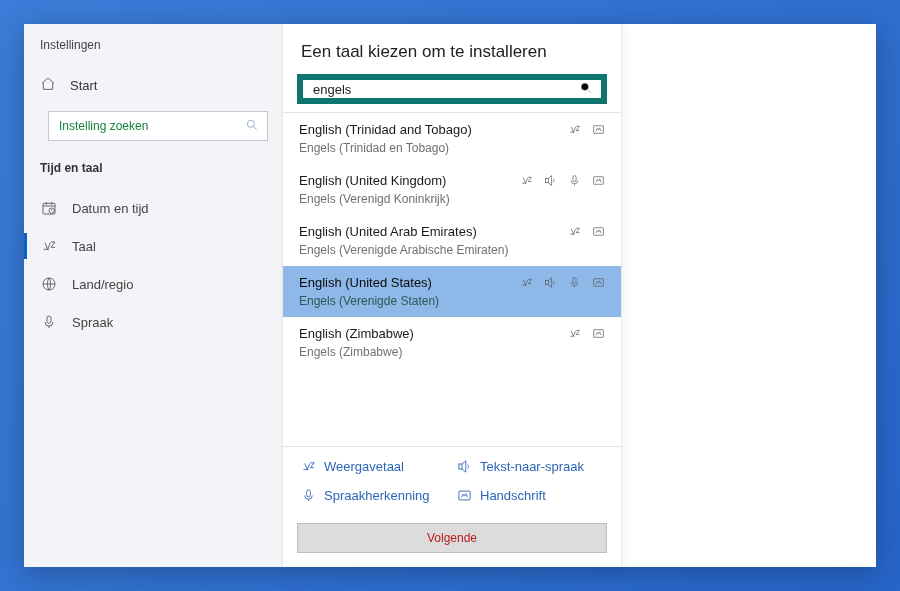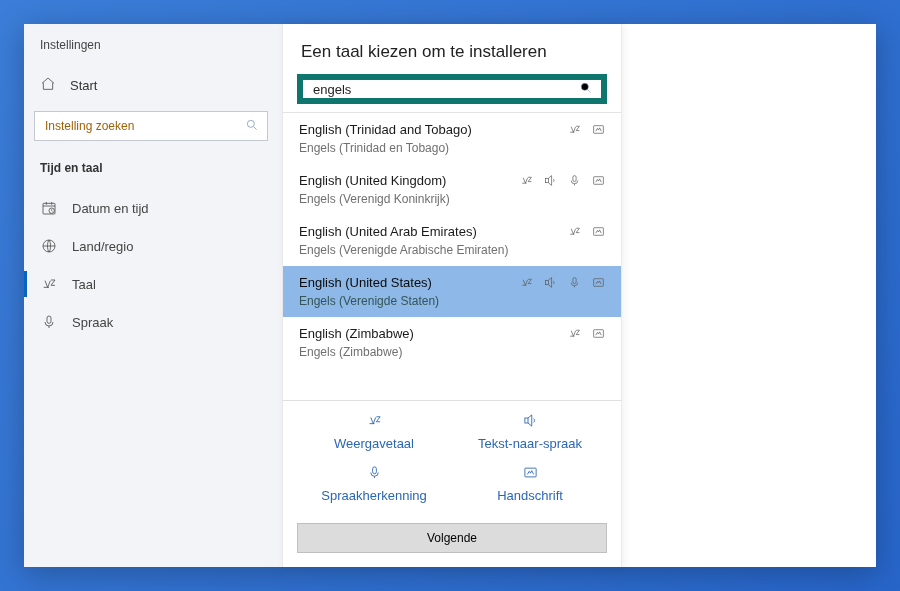--- a/index.html
+++ b/index.html
@@ -30,24 +30,24 @@
     width: 258px; background: #f2f4f7; padding: 14px 0 0 0;
     display: flex; flex-direction: column; gap: 0;
   }
   .sidebar .app-title { font-size: 12px; color: #444; padding: 0 16px 14px 16px; }
   .sidebar .home {
     display: flex; align-items: center; gap: 14px;
     padding: 10px 16px; color: #333; font-size: 13px;
   }
   .sidebar svg { stroke: #555; fill: none; stroke-width: 1.3; }
   .searchbox {
-    margin: 6px 14px 14px 10px;
+    margin: 6px 14px 14px 24px;
     height: 30px; border: 1px solid #c4c9d1; background: #fff;
     display: flex; align-items: center; padding: 0 8px 0 10px;
-    color: #a16207; font-size: 12px;
+    color: #15803d; font-size: 12px;
   }
   .searchbox .ph { flex: 1; }
   .section-head {
     padding: 6px 16px 14px 16px; font-size: 12px; font-weight: 600; color: #333;
   }
   .navitem {
     display: flex; align-items: center; gap: 14px;
     padding: 10px 16px; color: #444; font-size: 13px; position: relative;
   }
   .navitem.active::before {
@@ -95,29 +95,29 @@
   .lang-row.selected .sub { color: #355; }
   .caps { display: flex; gap: 10px; align-items: center; }
   .cap { width: 14px; height: 14px; display: inline-flex; align-items: center; justify-content: center; }
   .cap svg { stroke: #5a5a5a; fill: none; stroke-width: 1.3; }
 
   .legend {
     border-top: 1px solid #e0e0e0;
     padding: 12px 18px 14px 18px;
     display: grid; grid-template-columns: 1fr 1fr; row-gap: 14px; column-gap: 10px;
   }
-  .legend .item { display: flex; align-items: center; gap: 8px; font-size: 13px; color: #2b66b5; flex-direction: column; }
+  .legend .item { display: flex; align-items: center; gap: 8px; font-size: 13px; color: #2b66b5; }
   .legend .item svg { stroke: #2b66b5; fill: none; stroke-width: 1.4; }
 
   .buttons {
     display: flex; padding: 6px 14px 14px 14px; gap: 10px;
   }
   .buttons button {
     flex: 1; height: 30px; border: 1px solid #bfbfbf; background: #dcdcdc;
-    font-size: 12px; color: #000000; cursor: pointer;
+    font-size: 12px; color: #b91c1c; cursor: pointer;
   }
 
   .search-icon svg, .searchbox svg { stroke: #7a93b5; }
 </style>
 </head>
 <body>
 
 <div class="window">
 
   <div class="titlebar">
@@ -156,37 +156,37 @@
           <span class="icon">
             <svg width="16" height="16" viewBox="0 0 24 24">
               <rect x="3" y="5" width="18" height="16" rx="1"></rect>
               <path d="M3 9h18M8 3v4M16 3v4"></path>
               <circle cx="16" cy="16" r="4"></circle>
               <path d="M16 14v2l1 1"></path>
             </svg>
           </span>
           <span>Datum en tijd</span>
         </div>
+        <div class="navitem active">
+          <span class="icon">
+            <svg width="16" height="16" viewBox="0 0 24 24">
+              <path d="M4 17h8M6 7l4 10M14 7l-4 10"></path>
+              <path d="M15 6h6l-6 8h6"></path>
+            </svg>
+          </span>
+          <span>Taal</span>
+        </div>
         <div class="navitem">
           <span class="icon">
             <svg width="16" height="16" viewBox="0 0 24 24">
               <circle cx="12" cy="12" r="9"></circle>
               <path d="M3 12h18M12 3c3 3 3 15 0 18M12 3c-3 3-3 15 0 18"></path>
             </svg>
           </span>
           <span>Land/regio</span>
-        </div>
-        <div class="navitem active">
-          <span class="icon">
-            <svg width="16" height="16" viewBox="0 0 24 24">
-              <path d="M4 17h8M6 7l4 10M14 7l-4 10"></path>
-              <path d="M15 6h6l-6 8h6"></path>
-            </svg>
-          </span>
-          <span>Taal</span>
         </div>
         <div class="navitem">
           <span class="icon">
             <svg width="16" height="16" viewBox="0 0 24 24">
               <rect x="9" y="3" width="6" height="11" rx="3"></rect>
               <path d="M6 12a6 6 0 0 0 12 0M12 18v3"></path>
             </svg>
           </span>
           <span>Spraak</span>
         </div>

